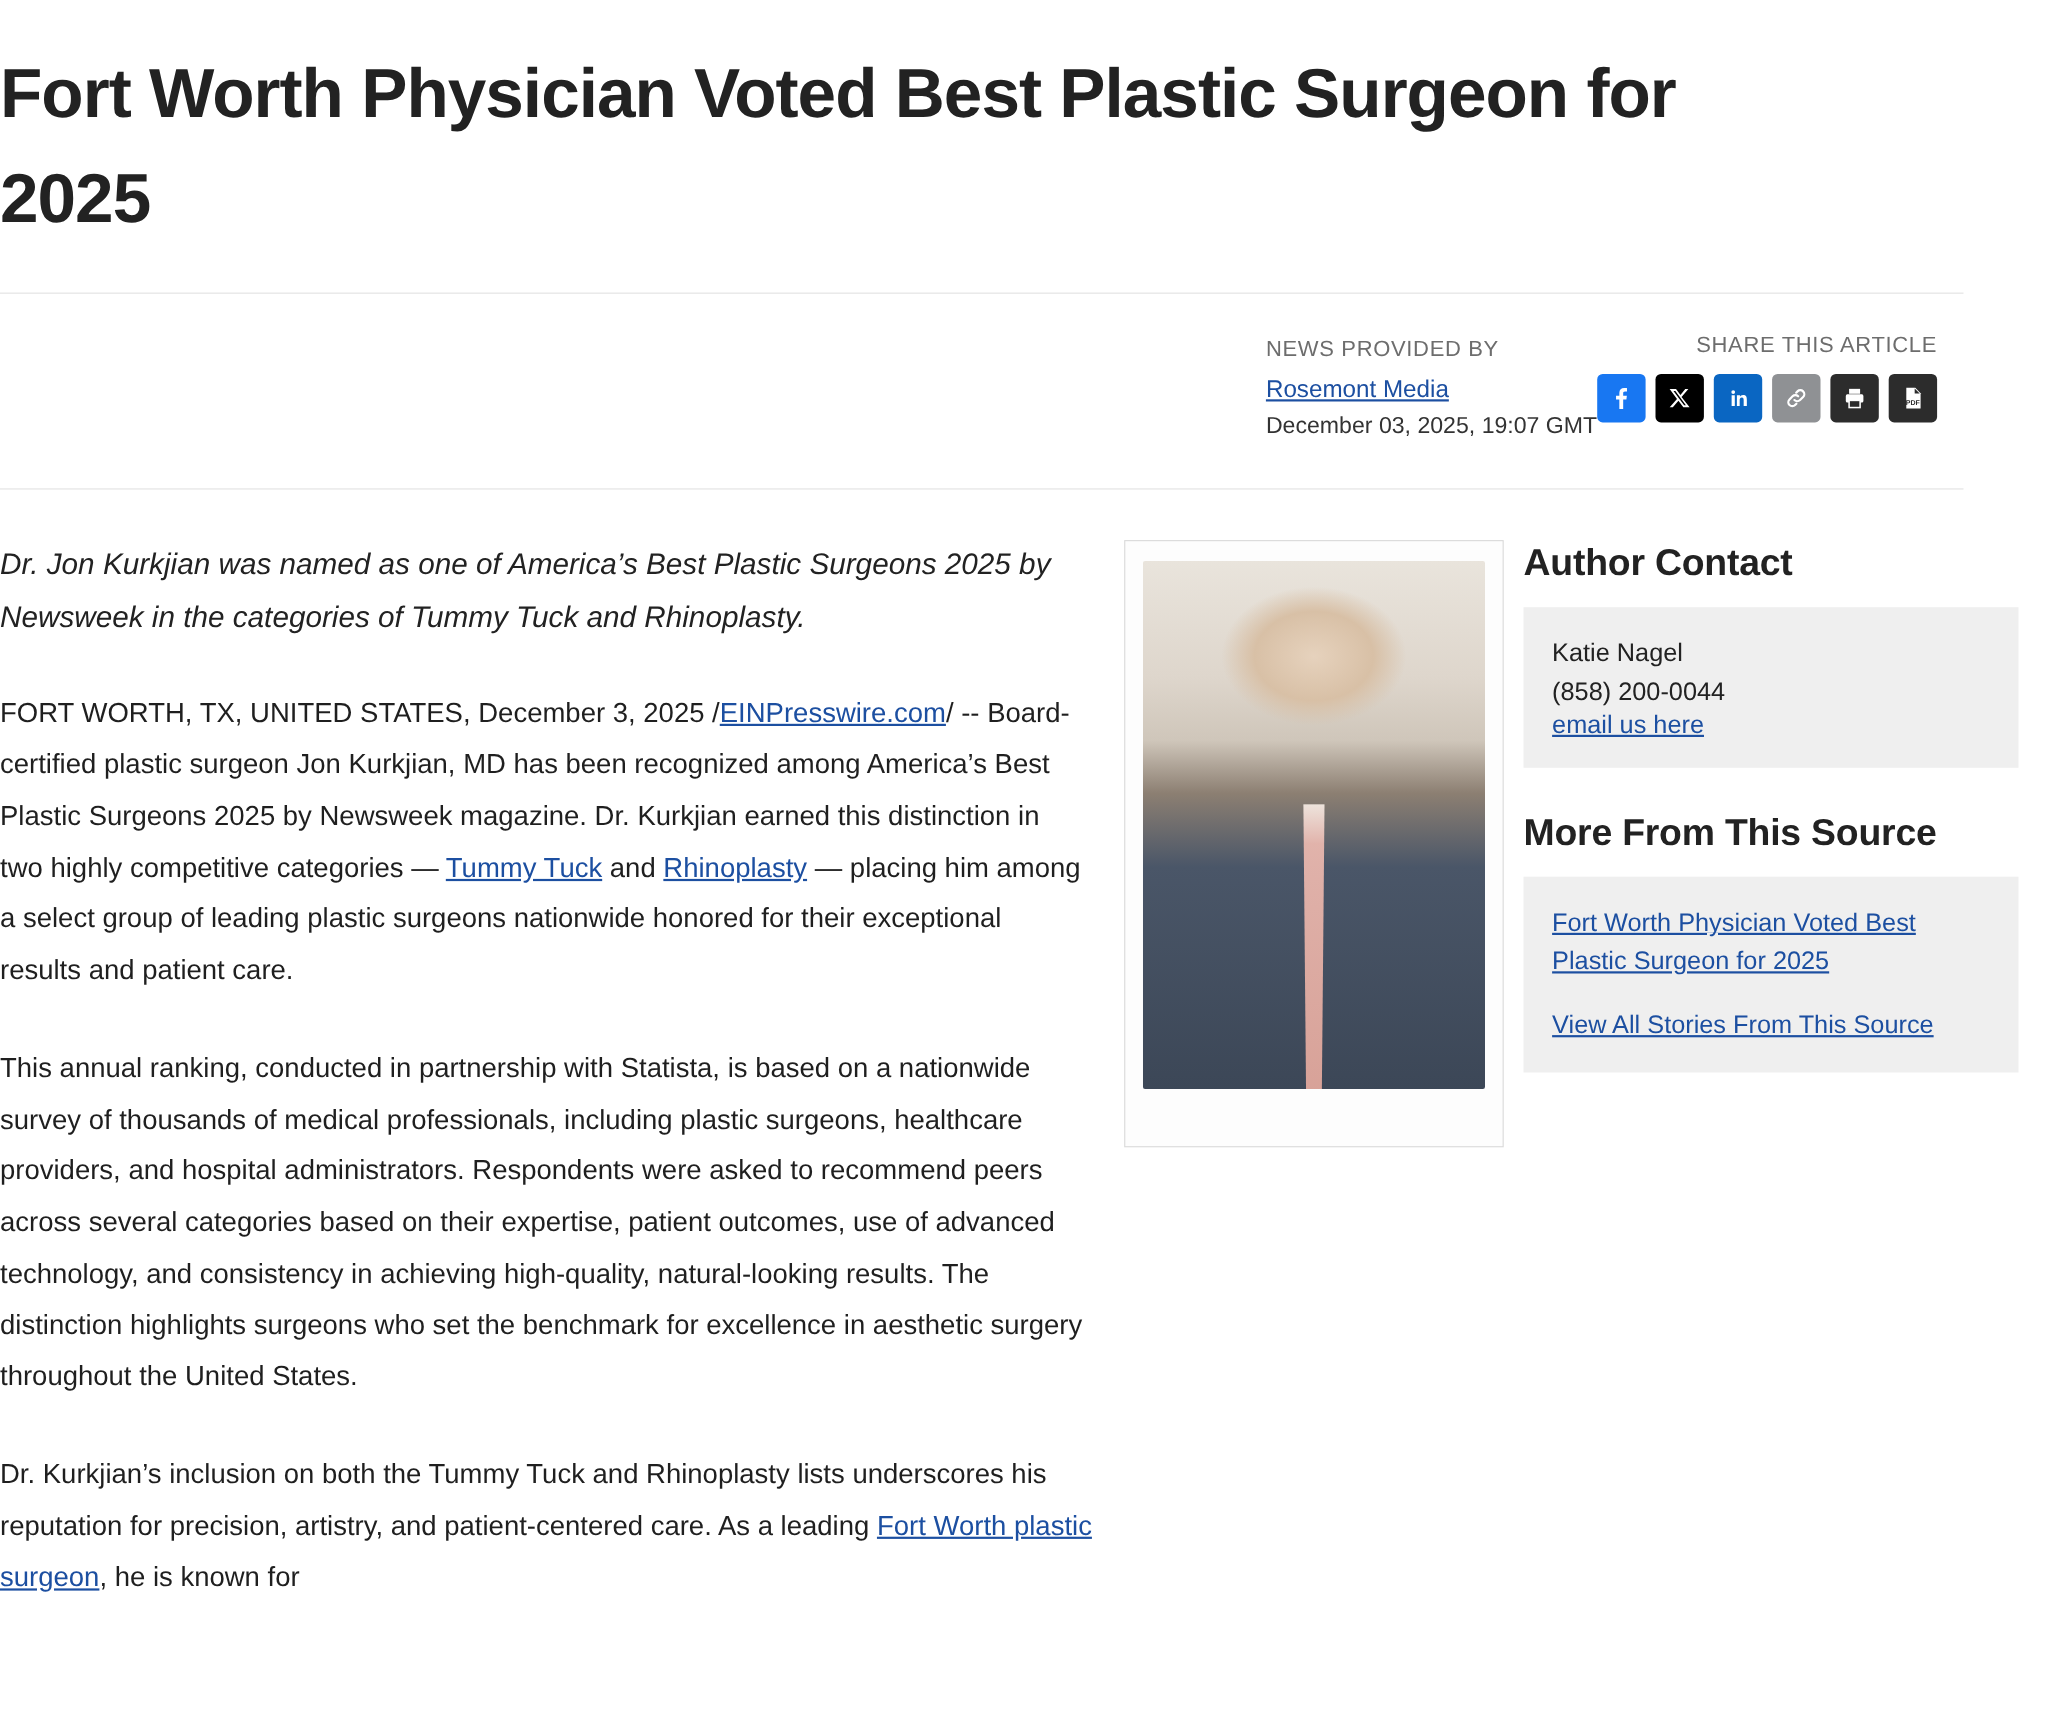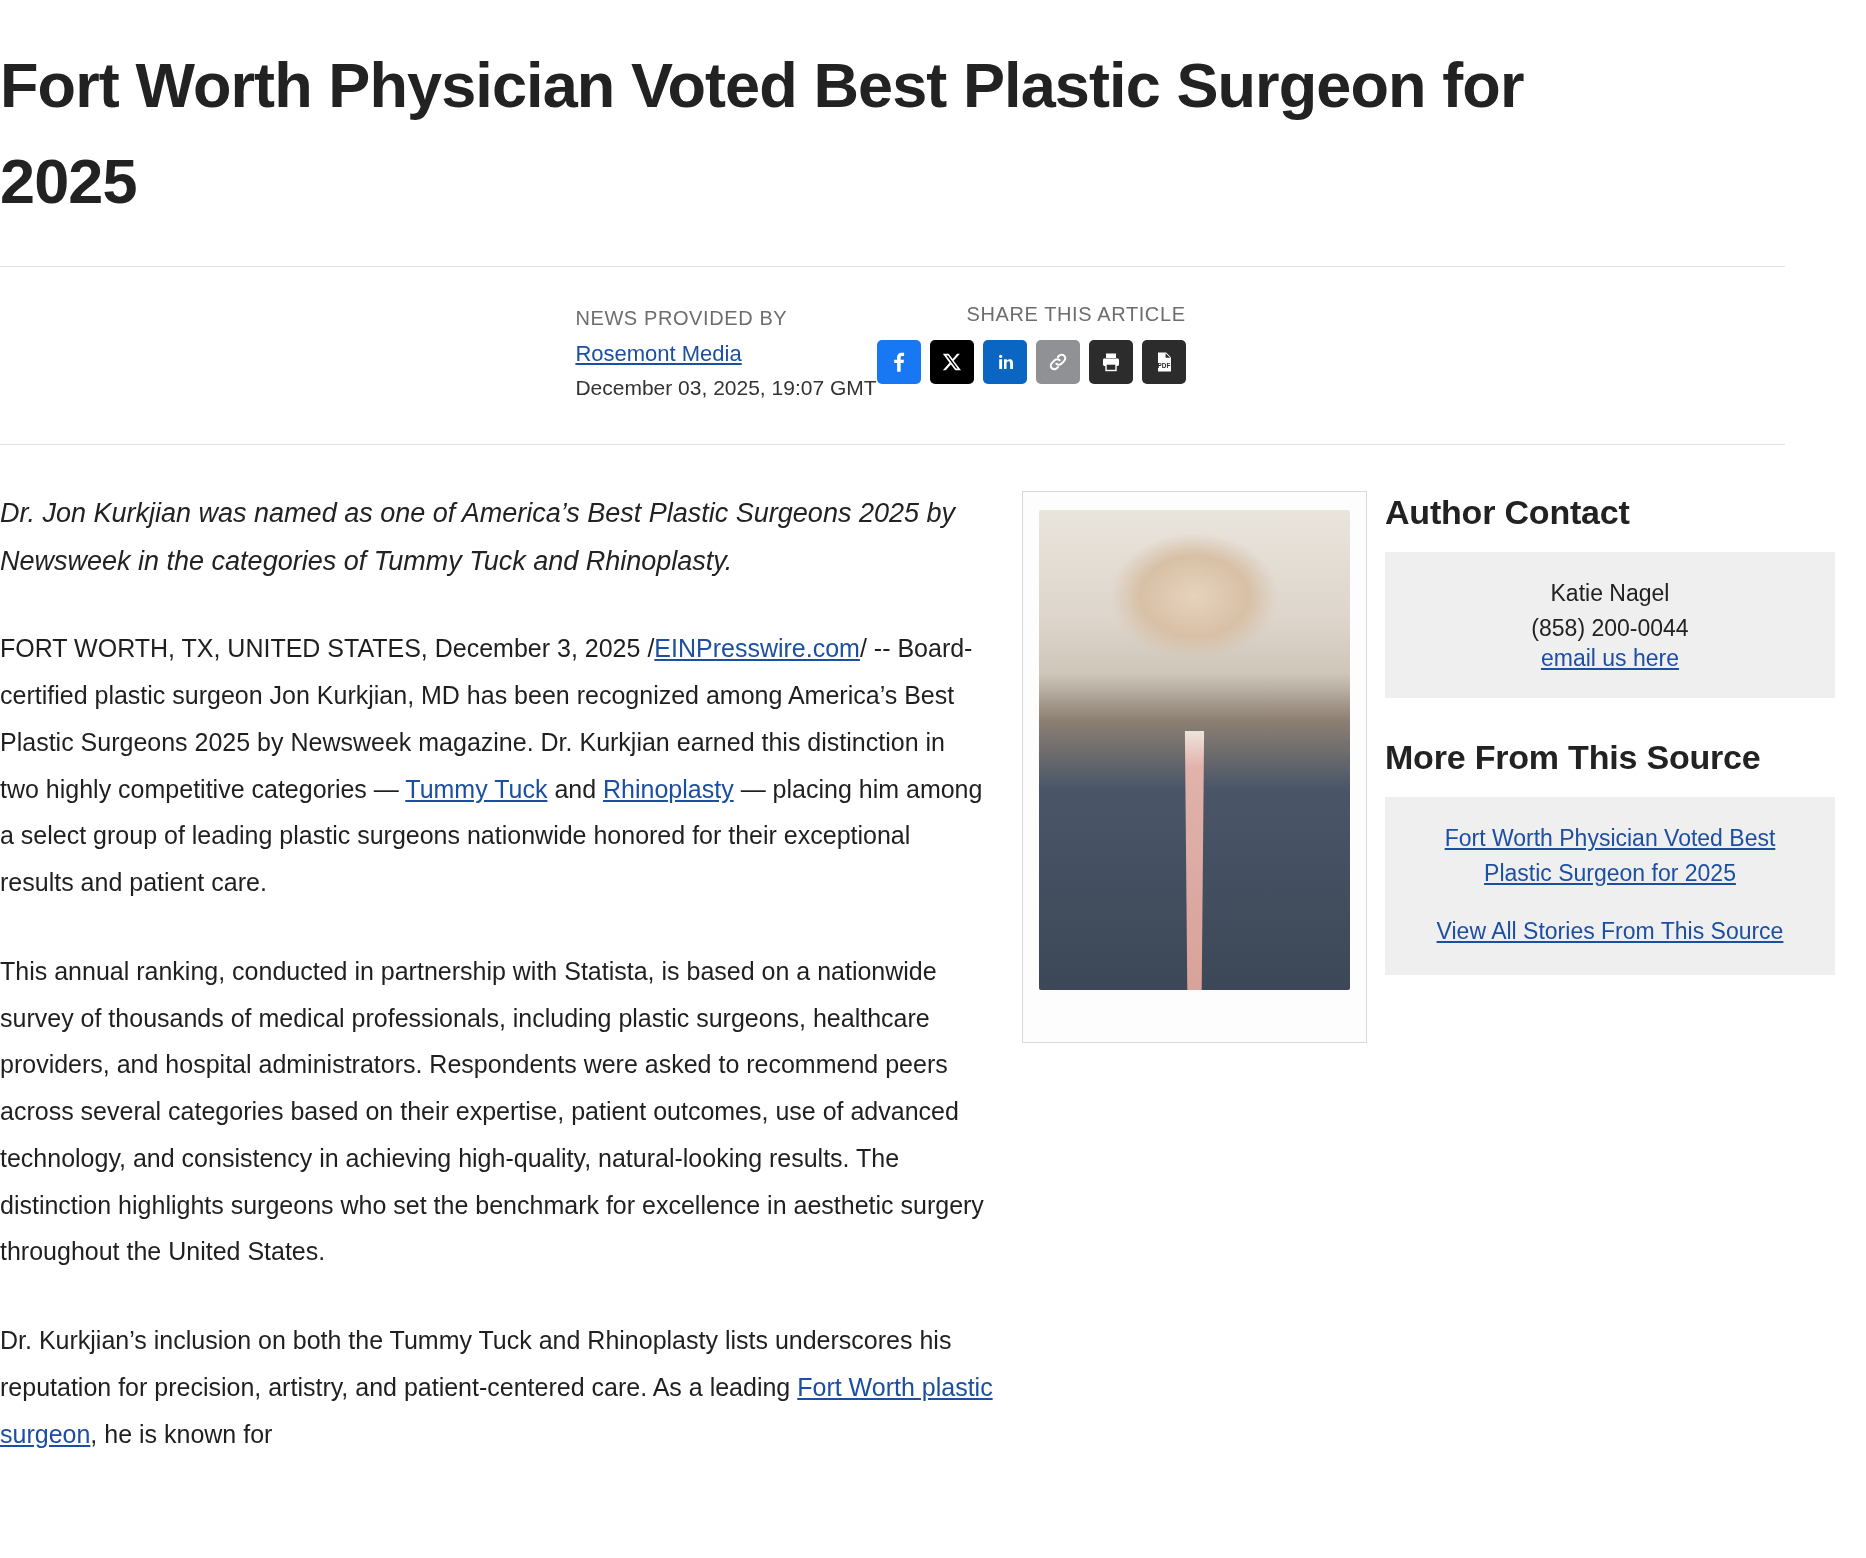--- a/index.html
+++ b/index.html
@@ -37,21 +37,21 @@
 
   .rule {
     border: 0;
     border-top: 1px solid #e2e2e2;
     margin: 0;
   }
 
   
   .metabar {
     display: flex;
-    justify-content: center;
+    justify-content: flex-end;
     align-items: flex-start;
     padding: 36px 24px 40px 0;
   }
   .meta-left { line-height: 1.52; }
   .provided-by {
     font-size: 20px;
     letter-spacing: 0.6px;
     color: #6d6d6d;
     text-transform: uppercase;
     margin-bottom: 4px;
@@ -176,21 +176,20 @@
     font-size: 34px;
     font-weight: 700;
     color: #222222;
     margin: 0 0 20px 0;
     letter-spacing: -0.2px;
   }
   .side-box {
     background: #efefef;
     padding: 24px 26px 26px 26px;
     margin-bottom: 40px;
-    text-align: center;
   }
   .side-box p {
     margin: 0;
     font-size: 23px;
     line-height: 1.5;
     color: #222222;
   }
   .side-box a {
     color: #1c4fa1;
     text-decoration: underline;

